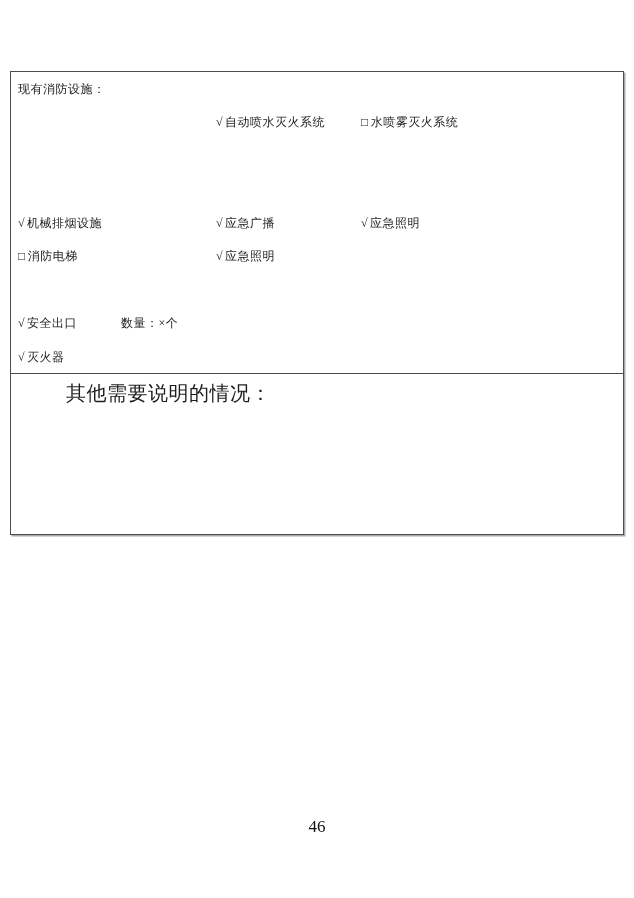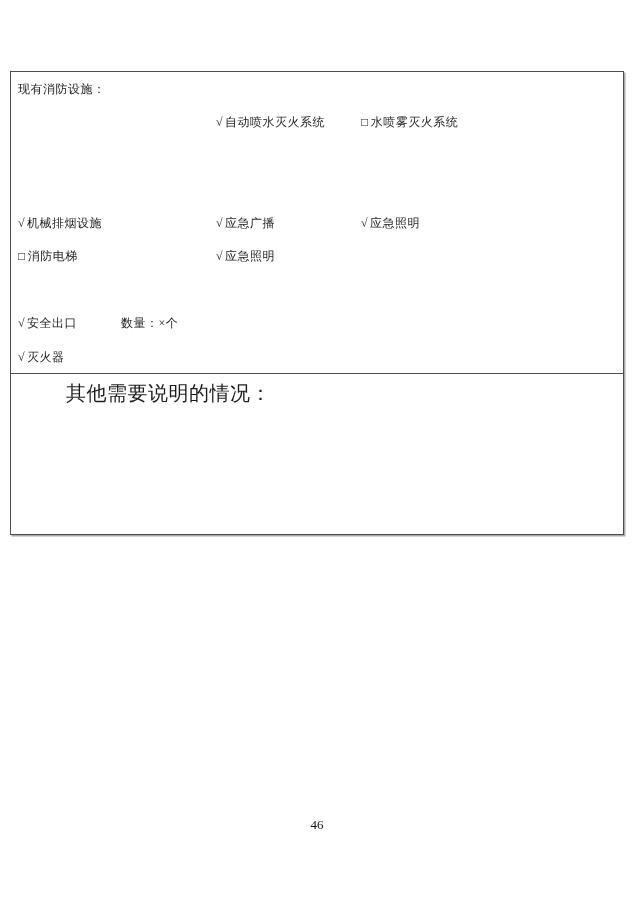--- a/index.html
+++ b/index.html
@@ -58,21 +58,21 @@
     letter-spacing: 0.5px;
     white-space: nowrap;
     line-height: 1;
     margin-left: 48px;
   }
   .page-number {
     position: absolute;
     left: 0; right: 0;
     top: 817px;
     text-align: center;
-    font-size: 13px;
+    font-size: 17px;
     color: #111111;
   }
 </style>
 </head>
 <body>
 
 <div class="form-table">
 
   <div class="sec1">
 

